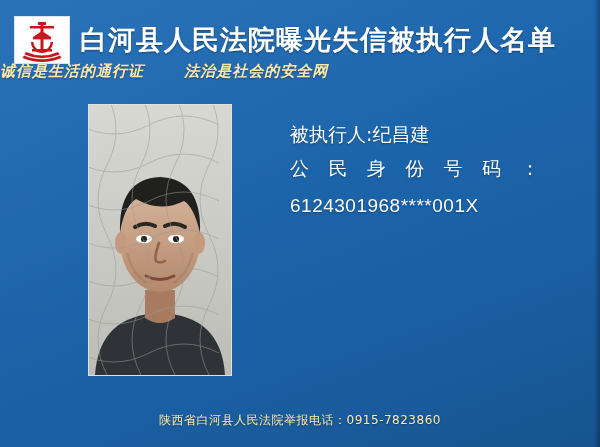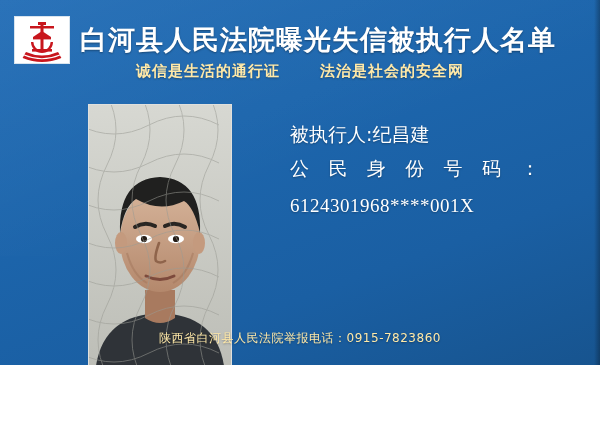--- a/index.html
+++ b/index.html
@@ -8,21 +8,21 @@
   }
   body {
     width: 600px;
     height: 447px;
     overflow: hidden;
     font-family: "DejaVu Sans", "Liberation Sans", sans-serif;
   }
   #poster {
     position: relative;
     width: 600px;
-    height: 365px;
+    height: 447px;
     background: linear-gradient(160deg, #1f6bb5 0%, #1d66ad 35%, #1a5fa3 70%, #17548f 100%);
     box-sizing: border-box;
     overflow: hidden;
   }
   
   #poster::before {
     content: "";
     position: absolute;
     left: -10%;
     top: -20%;
@@ -66,26 +66,26 @@
     text-shadow: 0 1px 2px rgba(0,0,0,0.35);
     white-space: nowrap;
   }
 
   
   .slogans {
     position: absolute;
     top: 62px;
     left: 0;
     width: 600px;
-    text-align: center;
     color: #ffe9a8;
     font-size: 15px;
     font-weight: bold;
     letter-spacing: 1px;
     text-shadow: 0 1px 2px rgba(0,0,0,0.3);
+    font-style: italic;
   }
   .slogans .s1 { margin-right: 34px; }
 
   
   .photo-wrap {
     position: absolute;
     left: 88px;
     top: 104px;
     width: 144px;
     height: 272px;
@@ -103,21 +103,21 @@
     top: 116px;
     width: 300px;
     color: #ffffff;
     font-size: 19px;
     line-height: 36px;
     text-shadow: 0 1px 2px rgba(0,0,0,0.3);
   }
   .details .row { white-space: nowrap; }
   .details .spaced { letter-spacing: 4px; font-family: Liberation Mono, monospace; }
   .details .idnum {
-    font-family: Liberation Serif, serif;
+    font-family: Liberation Sans, sans-serif;
     font-size: 19px;
     letter-spacing: 0.5px;
   }
 
   
   .footer {
     position: absolute;
     left: 0;
     bottom: 18px;
     width: 600px;

